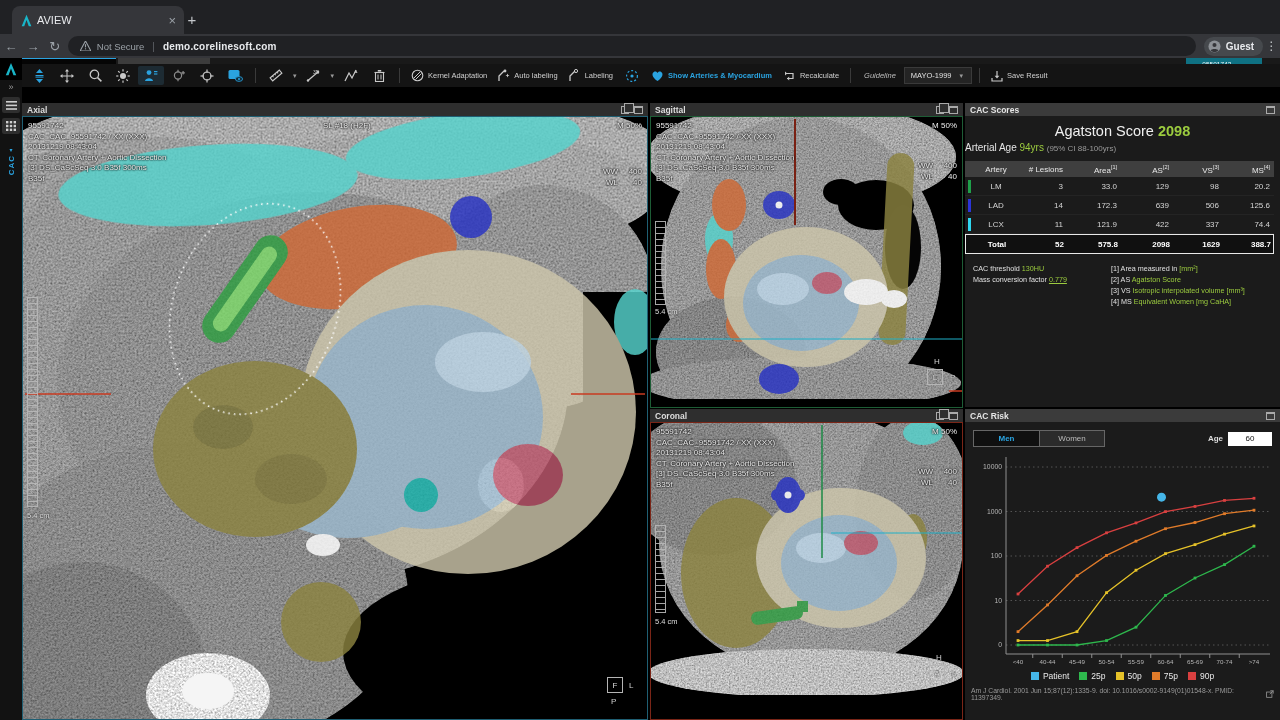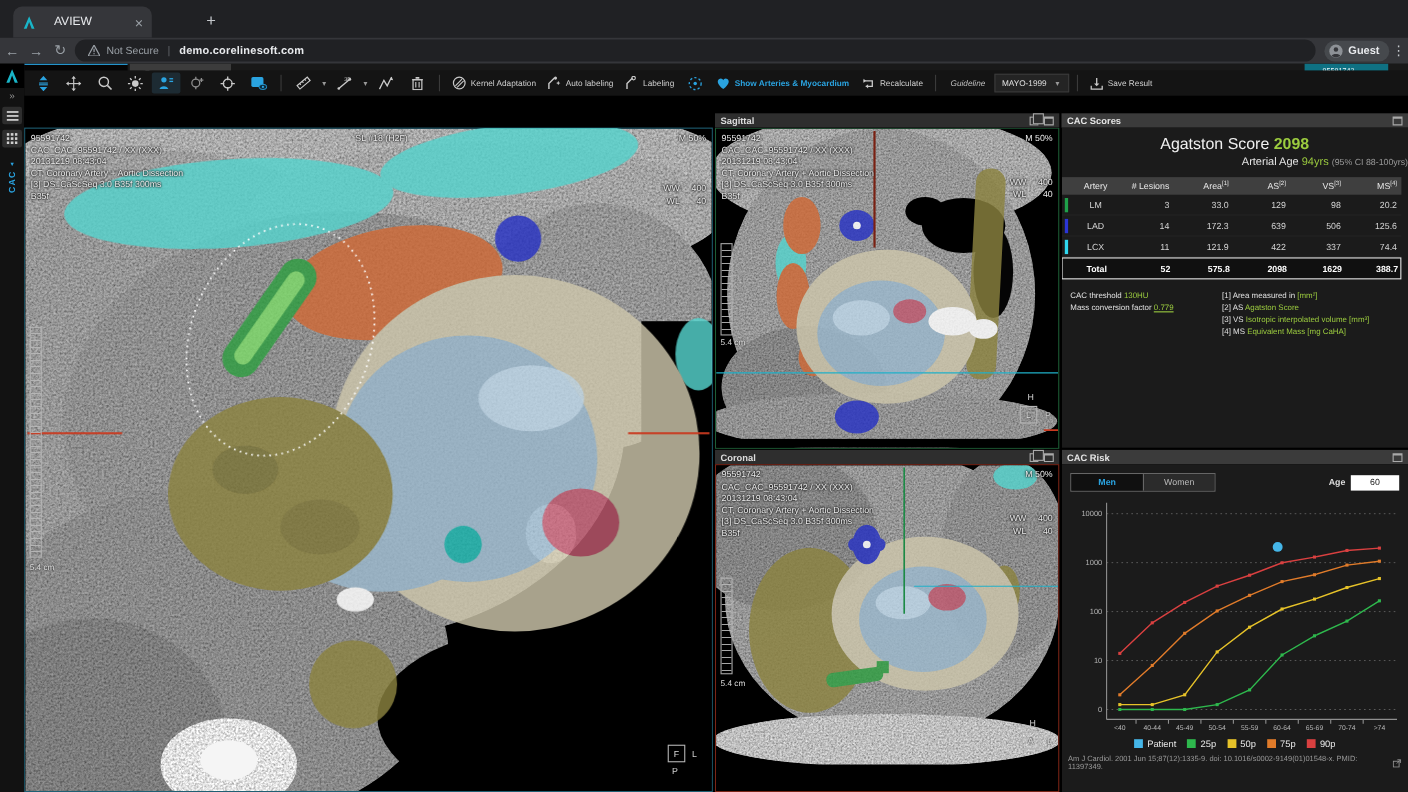--- a/index.html
+++ b/index.html
@@ -2,22 +2,22 @@
 <html><head>
 <meta charset="utf-8">
 <style>
   * { margin:0; padding:0; box-sizing:border-box; }
   html,body { width:1280px; height:720px; background:#000; overflow:hidden;
     font-family:"Liberation Sans","DejaVu Sans",sans-serif; }
   #stage { position:relative; width:1280px; height:720px; background:#000; }
 
   
   .tabstrip { position:absolute; left:0; top:0; width:1280px; height:34px; background:#202124; }
-  .btab { position:absolute; left:12px; top:6px; width:126px; height:28px; background:#35363a;
-    border-radius:8px 8px 0 0; display:flex; align-items:center; padding:0 8px; gap:16px; }
+  .btab { position:absolute; left:12px; top:6px; width:172px; height:28px; background:#35363a;
+    border-radius:8px 8px 0 0; display:flex; align-items:center; padding:0 8px; gap:4px; }
   .btab .t { color:#e8eaed; font-size:11px; flex:1; }
   .btab .x { color:#9aa0a6; font-size:13px; cursor:pointer; }
   .newtab { position:absolute; left:180px; top:8px; color:#c5c8cc; font-size:15px; width:24px; height:24px;
     text-align:center; line-height:24px; }
   .navbar { position:absolute; left:0; top:34px; width:1280px; height:24px; background:#35363a;
     display:flex; align-items:center; }
   .nav-ico { color:#9aa0a6; font-size:13px; width:26px; text-align:center; }
   .urlpill { height:20px; flex:0 0 1128px; margin-left:2px; background:#202124; border-radius:11px;
     display:flex; align-items:center; padding:0 12px; gap:6px; }
   .urlpill .warn { width:11px; height:10px; }
@@ -99,21 +99,21 @@
   .panel-hdr { position:absolute; height:13px; background:#3b3b3b; display:flex; align-items:center;
     padding:0 5px; }
   .panel-hdr .pt { font-size:8.5px; font-weight:bold; color:#e5e5e5; flex:1; }
   #scores-hdr { left:965px; top:103px; width:315px; }
   #scores-body { position:absolute; left:965px; top:116px; width:315px; height:291px; background:#1b1b1b; }
   #risk-hdr { left:965px; top:409px; width:315px; }
   #risk-body { position:absolute; left:965px; top:422px; width:315px; height:298px; background:#1b1b1b; }
 
   .score-title { text-align:center; margin-top:7px; font-size:14.5px; color:#f0f0f0; }
   .score-title b { color:#9ccc3f; font-weight:bold; }
-  .score-age { text-align:right; margin-top:3px; font-size:10px; color:#e5e5e5; }
+  .score-age { text-align:left; margin-top:3px; font-size:10px; color:#e5e5e5; }
   .score-age b { color:#9ccc3f; font-weight:normal; }
   .score-age i { color:#9a9a9a; font-style:normal; font-size:8px; }
 
   .stable { margin-top:8px; width:309px; font-size:8px; color:#d5d5d5; }
   .srow { display:grid; grid-template-columns:58px 50px 54px 52px 50px 51px; align-items:center;
     height:19px; position:relative; border-bottom:1px solid #242424; }
   .srow.head { height:16px; background:#3f3f3f; color:#e8e8e8; border-bottom:none; }
   .srow .c { text-align:right; padding-right:10px; }
   .srow .a { text-align:center; padding-left:4px; }
   .srow sup { font-size:5.5px; }
@@ -411,20 +411,25 @@
           </g>
         </svg>
     </div>
     <div class="vtab">
       <span class="tri">▾</span>
       <span class="vt">CAC</span>
     </div>
   </div>
 
   <div class="vp" id="vp-axial">
+    <div class="vp-hdr">
+      <span class="vt">Axial</span>
+      <span class="ico-export"></span>
+      <span class="ico-max"></span>
+    </div>
     <div class="vp-body">
       <svg viewBox="0 0 624 602" preserveAspectRatio="none">
         <defs>
           <filter id="gA" x="-5%" y="-5%" width="110%" height="110%">
             <feTurbulence type="fractalNoise" baseFrequency="0.5" numOctaves="3" stitchTiles="stitch" result="n"></feTurbulence>
             <feColorMatrix in="n" type="saturate" values="0" result="n2"></feColorMatrix>
             <feComponentTransfer in="n2" result="n3">
                 <feFuncA type="linear" slope="0" intercept="1"></feFuncA>
               </feComponentTransfer>
             <feComposite in="n3" in2="SourceGraphic" operator="arithmetic" k1="1.5" k2="0" k3="0" k4="0"></feComposite>
@@ -694,21 +699,21 @@
     </div>
     <div class="notes">
       <div class="lcol">
         <div><span>CAC threshold</span> <b>130HU</b></div>
         <div><span>Mass conversion factor</span> <u>0.779</u></div>
       </div>
       <div class="rcol">
         <div><span>[1] Area measured in </span><b>[mm²]</b></div>
         <div><span>[2] AS </span><b>Agatston Score</b></div>
         <div><span>[3] VS </span><b>Isotropic interpolated volume [mm³]</b></div>
-        <div><span>[4] MS </span><b>Equivalent Mass [mg CaHA]</b></div>
+        <div><span>[4] MS </span><b>Equivalent Women [mg CaHA]</b></div>
       </div>
     </div>
   </div>
 
   <div class="panel-hdr" id="risk-hdr">
     <span class="pt">CAC Risk</span>
     <span class="ico-max"></span>
   </div>
   <div id="risk-body">
     <div class="riskctl">

